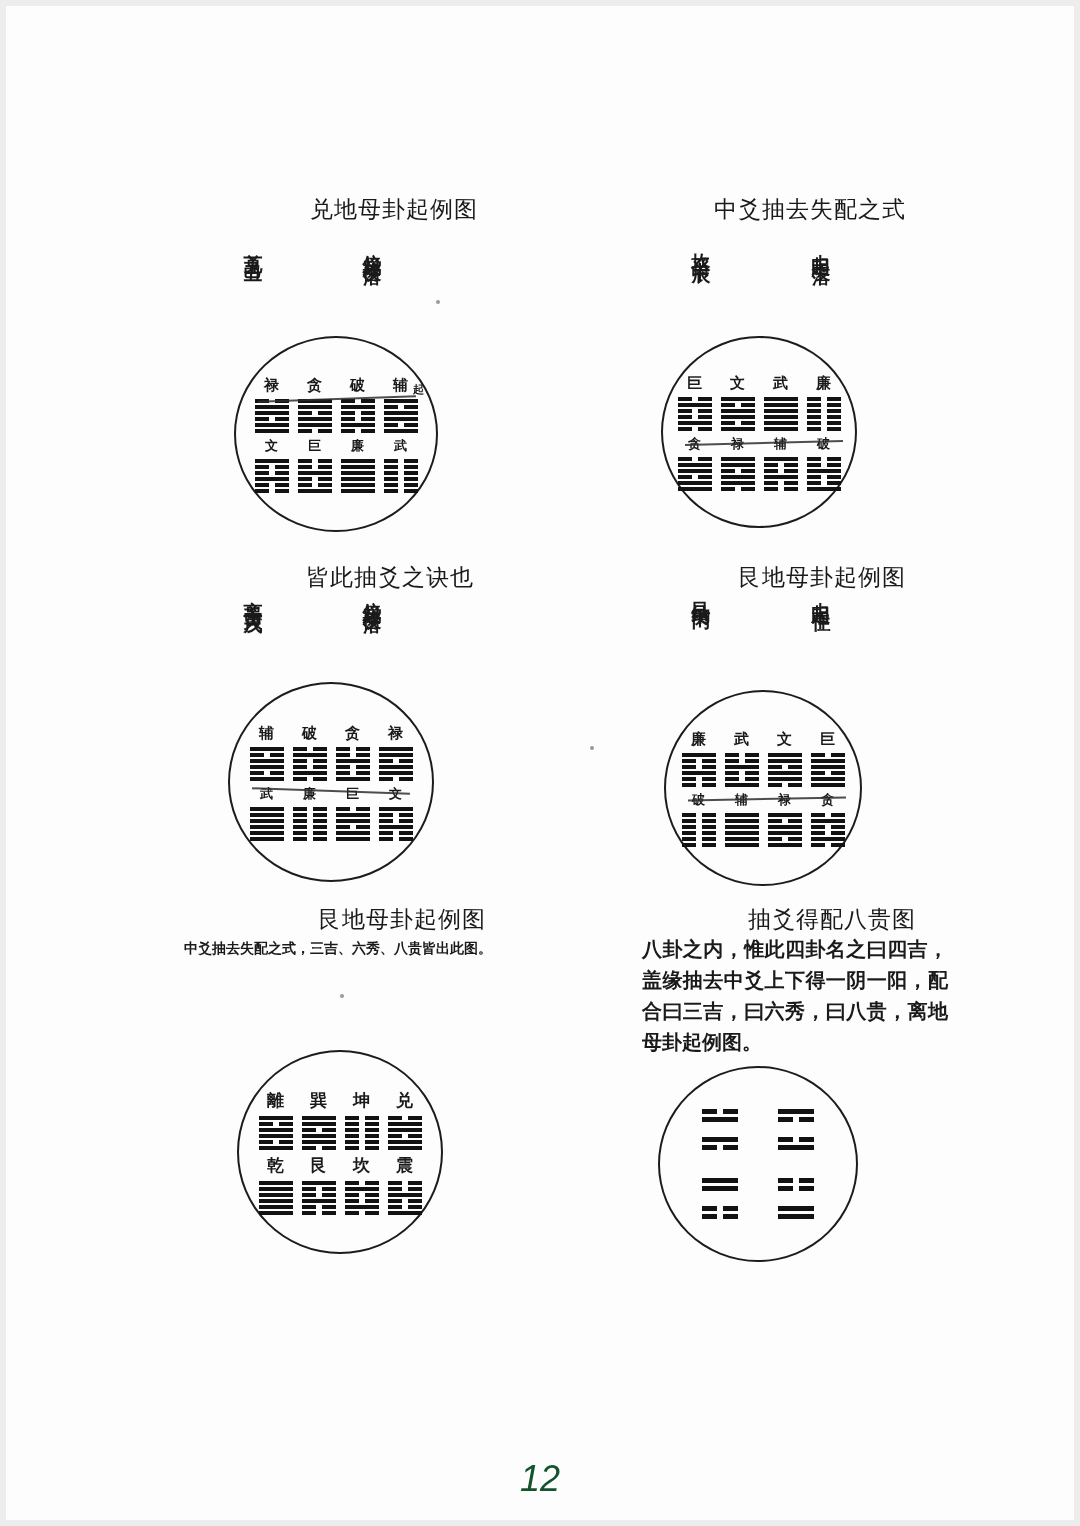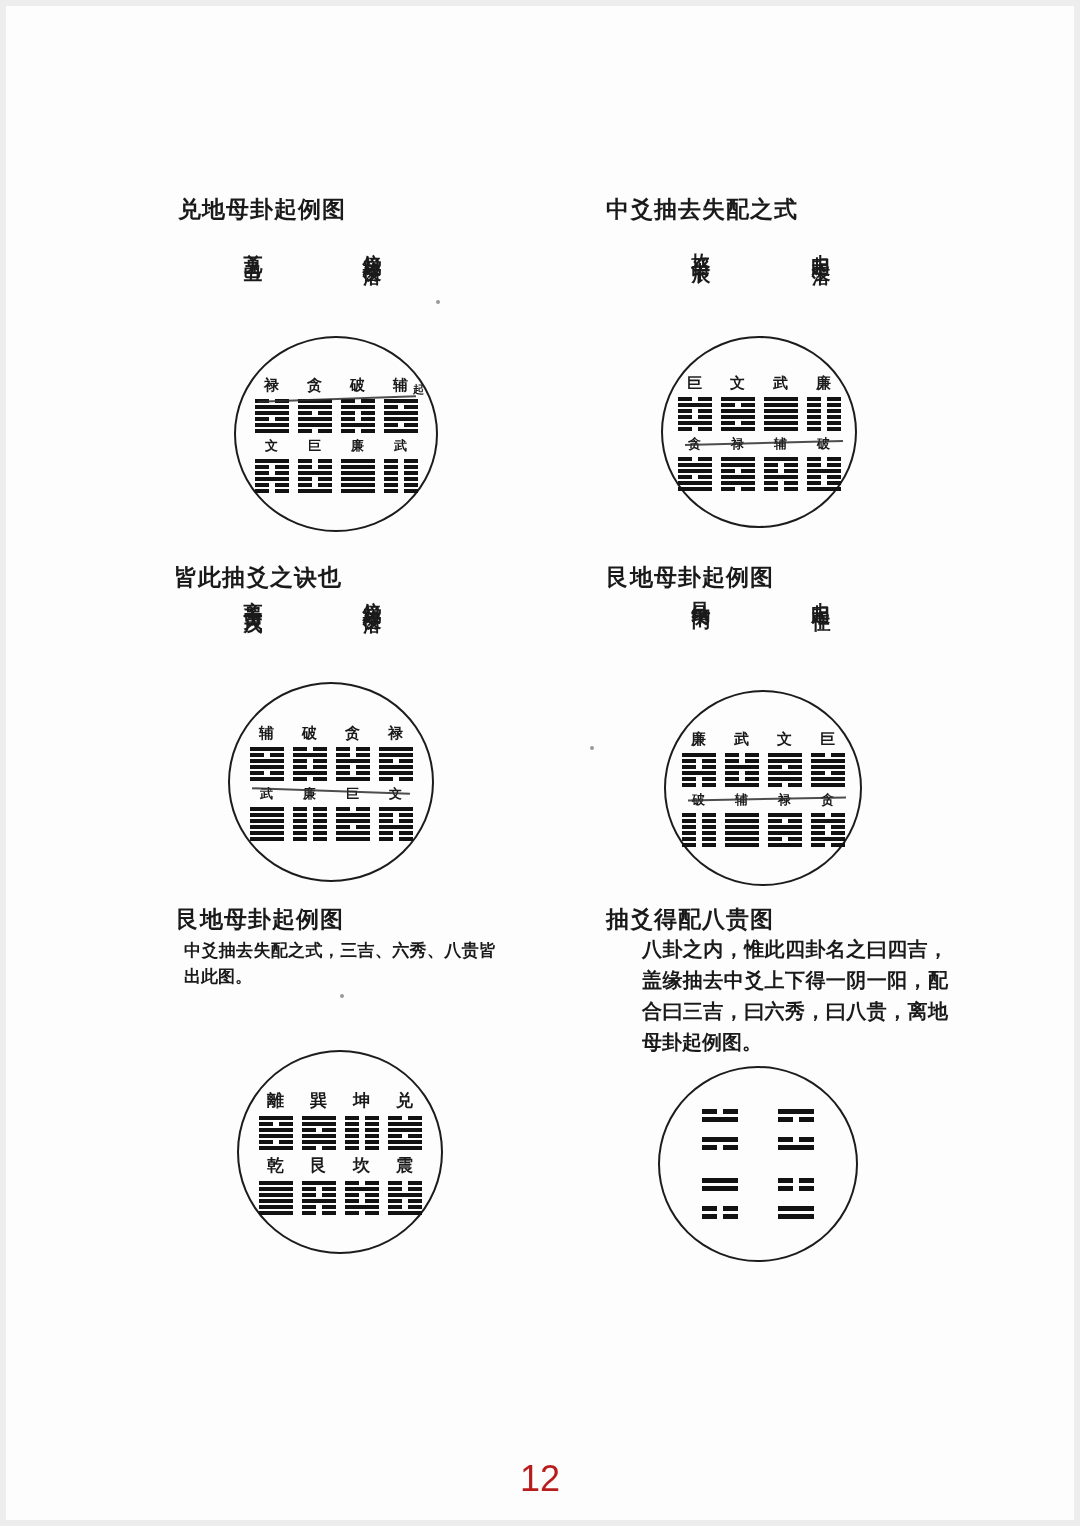--- a/index.html
+++ b/index.html
@@ -1,40 +1,40 @@
 <!DOCTYPE html>
 <html><head>
 <meta charset="utf-8">
 <style>
   * { margin:0; padding:0; box-sizing:border-box; }
   html,body { width:1080px; height:1526px; }
   body { background:#ededed; font-family:"Liberation Serif","DejaVu Serif",serif; }
   .page { position:absolute; left:6px; top:6px; width:1068px; height:1514px; background:#fdfdfd; color:#1a1a1a; overflow:hidden; }
-  .sec-title { position:absolute; font-size:23px; font-weight:bold; text-align:left; letter-spacing:1px; }
+  .sec-title { position:absolute; font-size:23px; font-weight:normal; text-align:right; letter-spacing:1px; }
   .vcol { position:absolute; writing-mode:vertical-rl; text-orientation:upright; font-size:19px; font-weight:bold; letter-spacing:4px; line-height:1.1; }
   .circle { position:absolute; border:2px solid #1c1c1c; border-radius:50%; display:flex; flex-direction:column; align-items:center; justify-content:center; gap:4px; }
   .label-row { display:flex; gap:9px; font-weight:bold; }
   .label-row span { width:34px; text-align:center; }
   .label-row.top { font-size:15px; }
   .label-row.mid { font-size:13px; }
   .label-row.big { font-size:17px; }
   .hex-row { display:flex; gap:9px; }
   .hexagram { display:flex; flex-direction:column; gap:2px; width:34px; }
   .hx-line { height:4px; background:#121212; }
   .hx-line.broken { background:linear-gradient(90deg,#121212 0 41%,transparent 41% 59%,#121212 59% 100%); }
   .fig-grid { display:grid; grid-template-columns:repeat(2,36px); column-gap:40px; row-gap:28px; }
   .fig4 { width:36px; display:flex; flex-direction:column; gap:3px; }
   .fig4 .hx-line { height:5px; }
   .fig4 .hx-line:nth-child(2) { margin-bottom:12px; }
   .stroke { position:absolute; height:1.5px; background:#2e2e2e; width:158px; left:22px; opacity:.85; }
   .tiny { position:absolute; font-size:11px; font-weight:bold; }
   .note { position:absolute; font-weight:bold; line-height:1.55; text-align:justify; }
-  .note-small { font-size:17px; }
+  .note-small { font-size:14px; }
   .note-large { font-size:20px; }
-  .page-number { position:absolute; top:1452px; width:100%; text-align:center; font-size:36px; color:#b91c1c; font-family:"Liberation Sans","DejaVu Sans",sans-serif; }
+  .page-number { position:absolute; top:1452px; width:100%; text-align:center; font-size:36px; color:#14532d; font-family:"Liberation Sans","DejaVu Sans",sans-serif;font-style:italic; }
   .speck { position:absolute; width:4px; height:4px; background:#9a9a9a; border-radius:50%; }
 </style>
 </head>
 <body>
 
 <div class="page">
 
   <section>
     <h2 class="sec-title" style="left:172px;top:188px;width:300px;">兑地母卦起例图</h2>
     <div class="vcol" style="left:236px;top:232px;">兑丁己丑</div>

